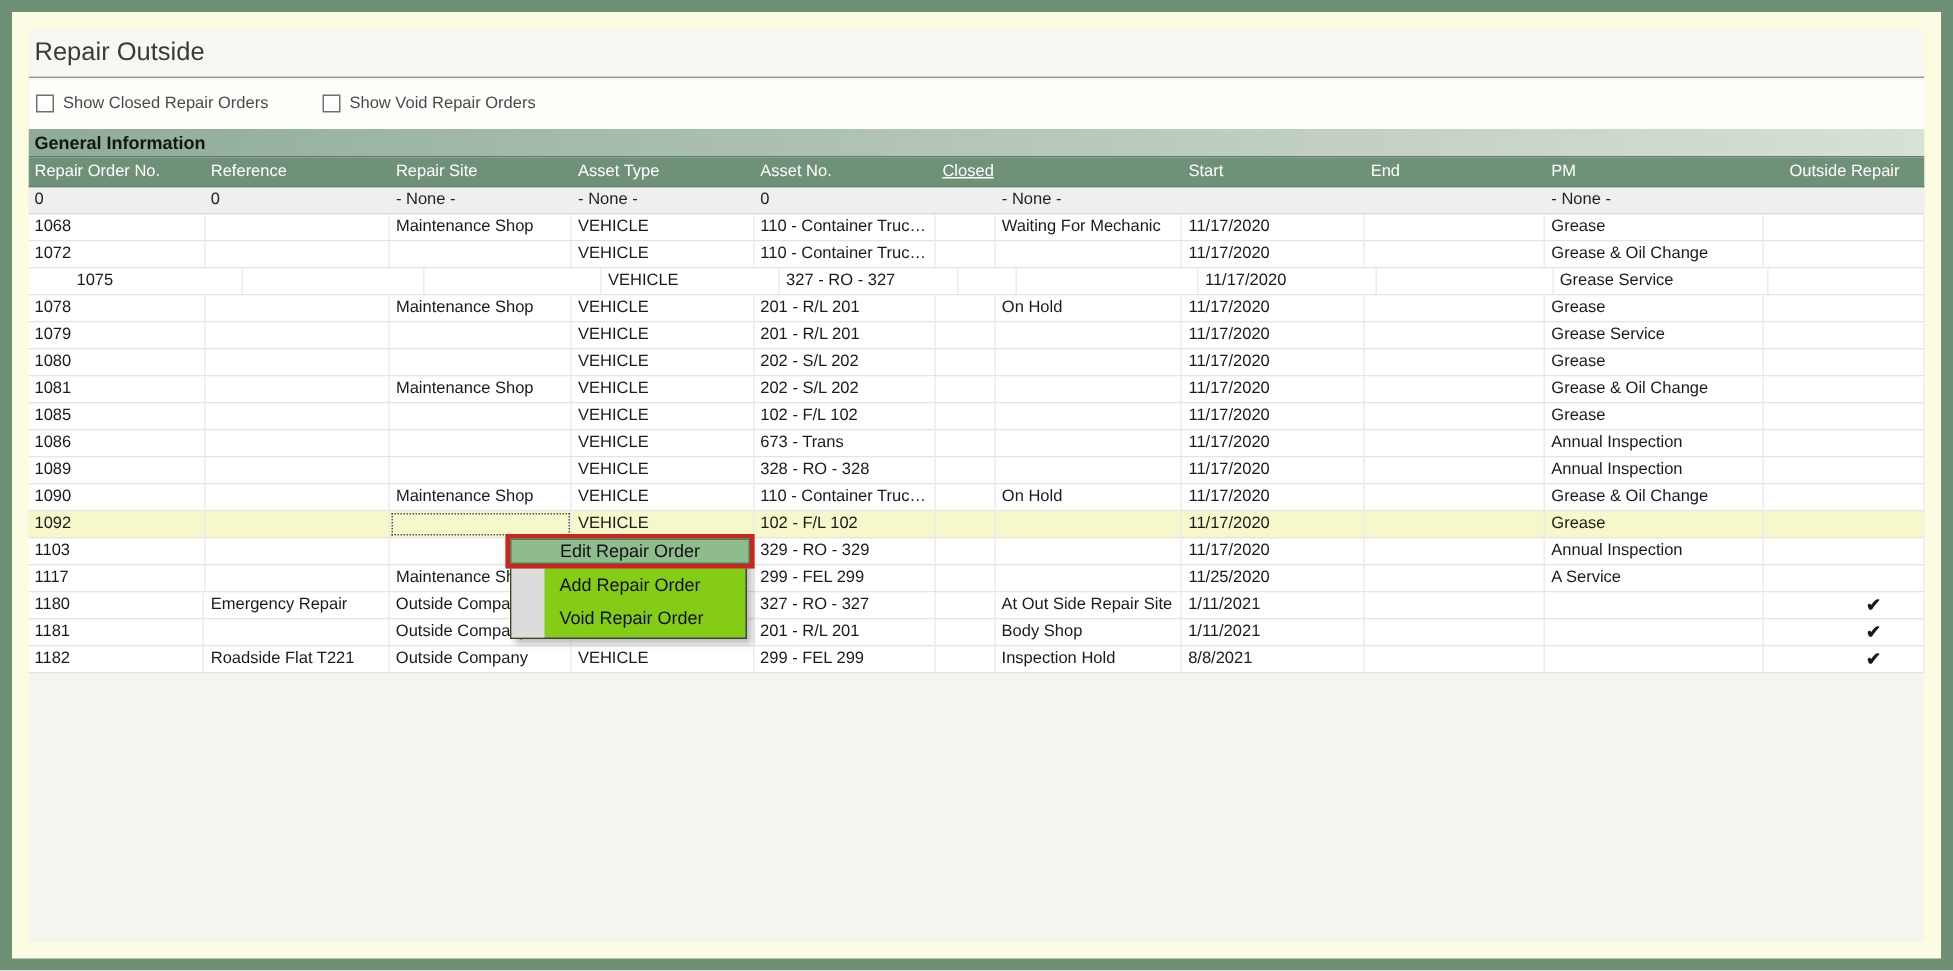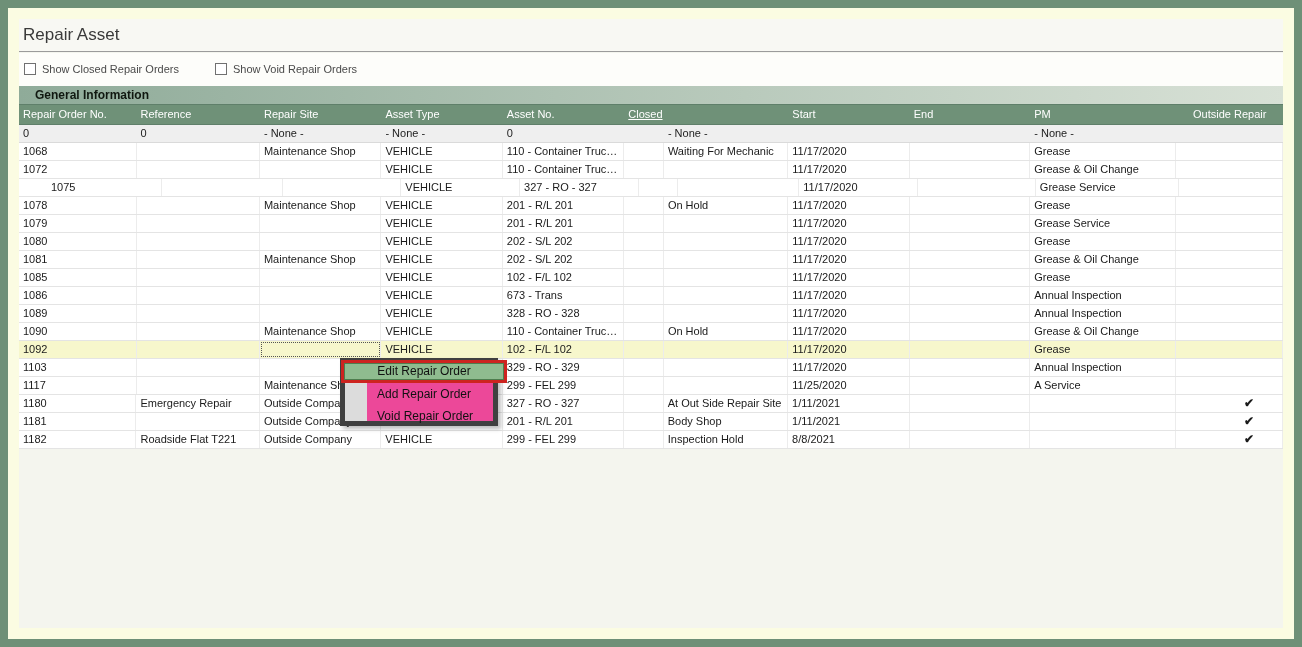--- a/index.html
+++ b/index.html
@@ -16,58 +16,58 @@
   .filter-bar { position:absolute; left:0; top:34px; right:0; height:33px; background:#fdfdfa; }
   .cb-group { position:absolute; top:10px; display:flex; align-items:center; gap:6px; }
   .cb-closed { left:5px; } .cb-void { left:196px; }
   .checkbox { width:12px; height:12px; background:#fff; border:1px solid #707070; display:inline-block; }
   .cb-label { font-size:11px; color:#4a4a4a; }
 
   
   .section-bar { position:absolute; left:0; top:67px; right:0; height:19px;
     background:linear-gradient(to right,#8fab99,#d8e1d6); border-bottom:1px solid #5f7f6a;
     display:flex; align-items:center; }
-  .section-title { font-size:12px; font-weight:bold; color:#101810; padding-left:16px; }
+  .section-title { font-size:12px; font-weight:bold; color:#101810; padding-left:4px; }
 
   
   .grid { position:absolute; left:0; top:86px; right:0; }
   .trow { display:flex; height:18px; background:#fff; border-bottom:1px solid #e4e4e4; }
   .trow.header { height:20px; background:#6f9178; border-bottom:1px solid #5f7f6a; }
   .trow.filter { background:#efefef; border-bottom:1px solid #dadada; }
   .trow.selected { background:#f7f7cc;justify-content:center; }
   .tcell { height:100%; padding:0 4px; font-size:11px; color:#1a1a1a; line-height:17px;
     white-space:nowrap; overflow:hidden; border-right:1px solid #ececec; }
   .trow.header .tcell { color:#fff; line-height:19px; border-right:none; }
   .trow.filter .tcell { border-right:none; color:#222; }
   .align-right { text-align:right; }
   .align-center { text-align:center; }
   .check { text-align:right; padding-right:28px; font-weight:bold; font-size:12px; line-height:16px; }
   .focus-cell { outline:1px dotted #555; outline-offset:-2px; }
 
   
   .context-menu { position:absolute; left:321px; top:339px; width:158px; height:68px;
-    background:#ec4899; border:5px solid #404040; box-shadow:3px 3px 4px rgba(0,0,0,.25); }
+    background:#84cc16; border:1px solid #404040; box-shadow:3px 3px 4px rgba(0,0,0,.25); }
   .menu-gutter { position:absolute; left:0; top:0; bottom:0; width:22px; background:#dcdcdc; }
   .menu-item { position:relative; height:22px; line-height:22px; font-size:12px; color:#111;
     padding-left:32px; white-space:nowrap; }
   .menu-spacer { height:20px; }
   .menu-item-highlight { position:absolute; left:-4px; top:-3px; width:166px; height:23px;
     border:3px solid #cd2420; background:#8fbc8f; }
   .menu-item-highlight .inner { width:100%; height:100%; border:1px solid #4e7d4e;
     font-size:12px; color:#111; text-align:center; line-height:15px; }
 </style>
 </head>
 <body>
 
 <div class="window">
   <div class="window-inner">
     <div class="content">
 
       <div class="title-bar">
-        <div class="page-title">Repair Asset</div>
+        <div class="page-title">Repair Outside</div>
       </div>
 
       <div class="filter-bar">
         <div class="cb-group cb-closed">
           <span class="checkbox"></span>
           <span class="cb-label">Show Closed Repair Orders</span>
         </div>
         <div class="cb-group cb-void">
           <span class="checkbox"></span>
           <span class="cb-label">Show Void Repair Orders</span>

